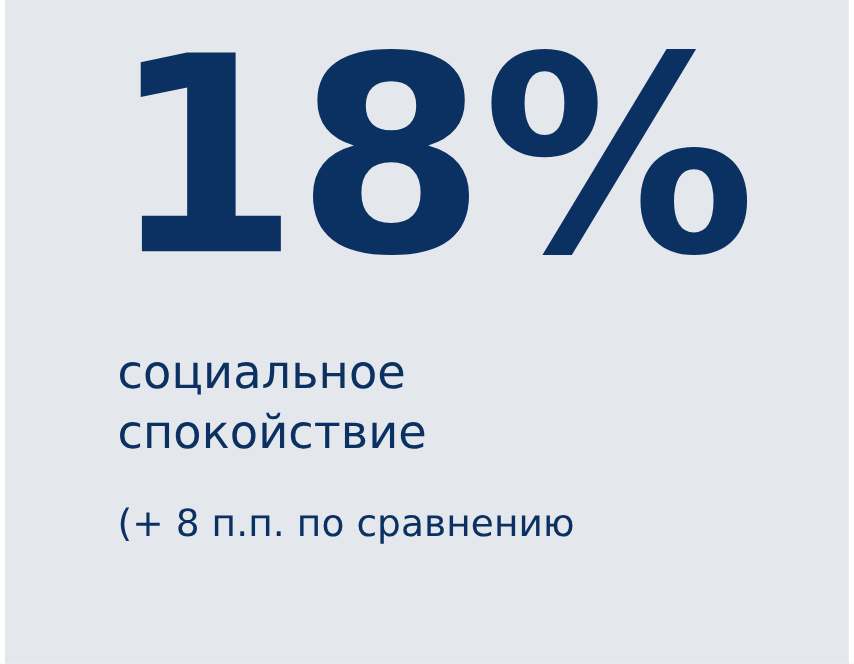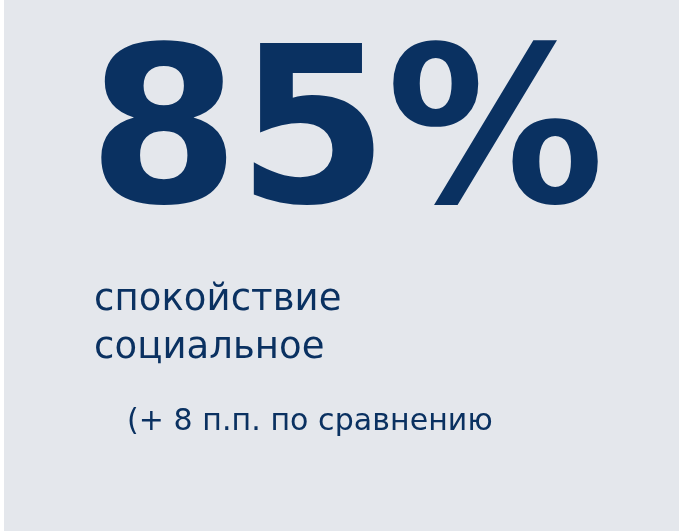--- a/index.html
+++ b/index.html
@@ -75,32 +75,31 @@
     font-size: 30px;
     font-weight: 400;
     line-height: 47px;
     letter-spacing: 0.002em;
     color: #0a3161;
   }
 
   .stat-note .line {
     display: block;
     white-space: nowrap;
-    margin-left: 33px;
   }
 </style>
 </head>
 <body>
 
 <div class="stat-card">
 
-  <div class="stat-figure">85%</div>
+  <div class="stat-figure">18%</div>
 
   <div class="stat-label">
+    <span class="line">социальное</span>
     <span class="line">спокойствие</span>
-    <span class="line">социальное</span>
   </div>
 
   <div class="stat-note">
     <span class="line">(+ 8 п.п. по сравнению</span>
   </div>
 
 </div>
 
 </body></html>

